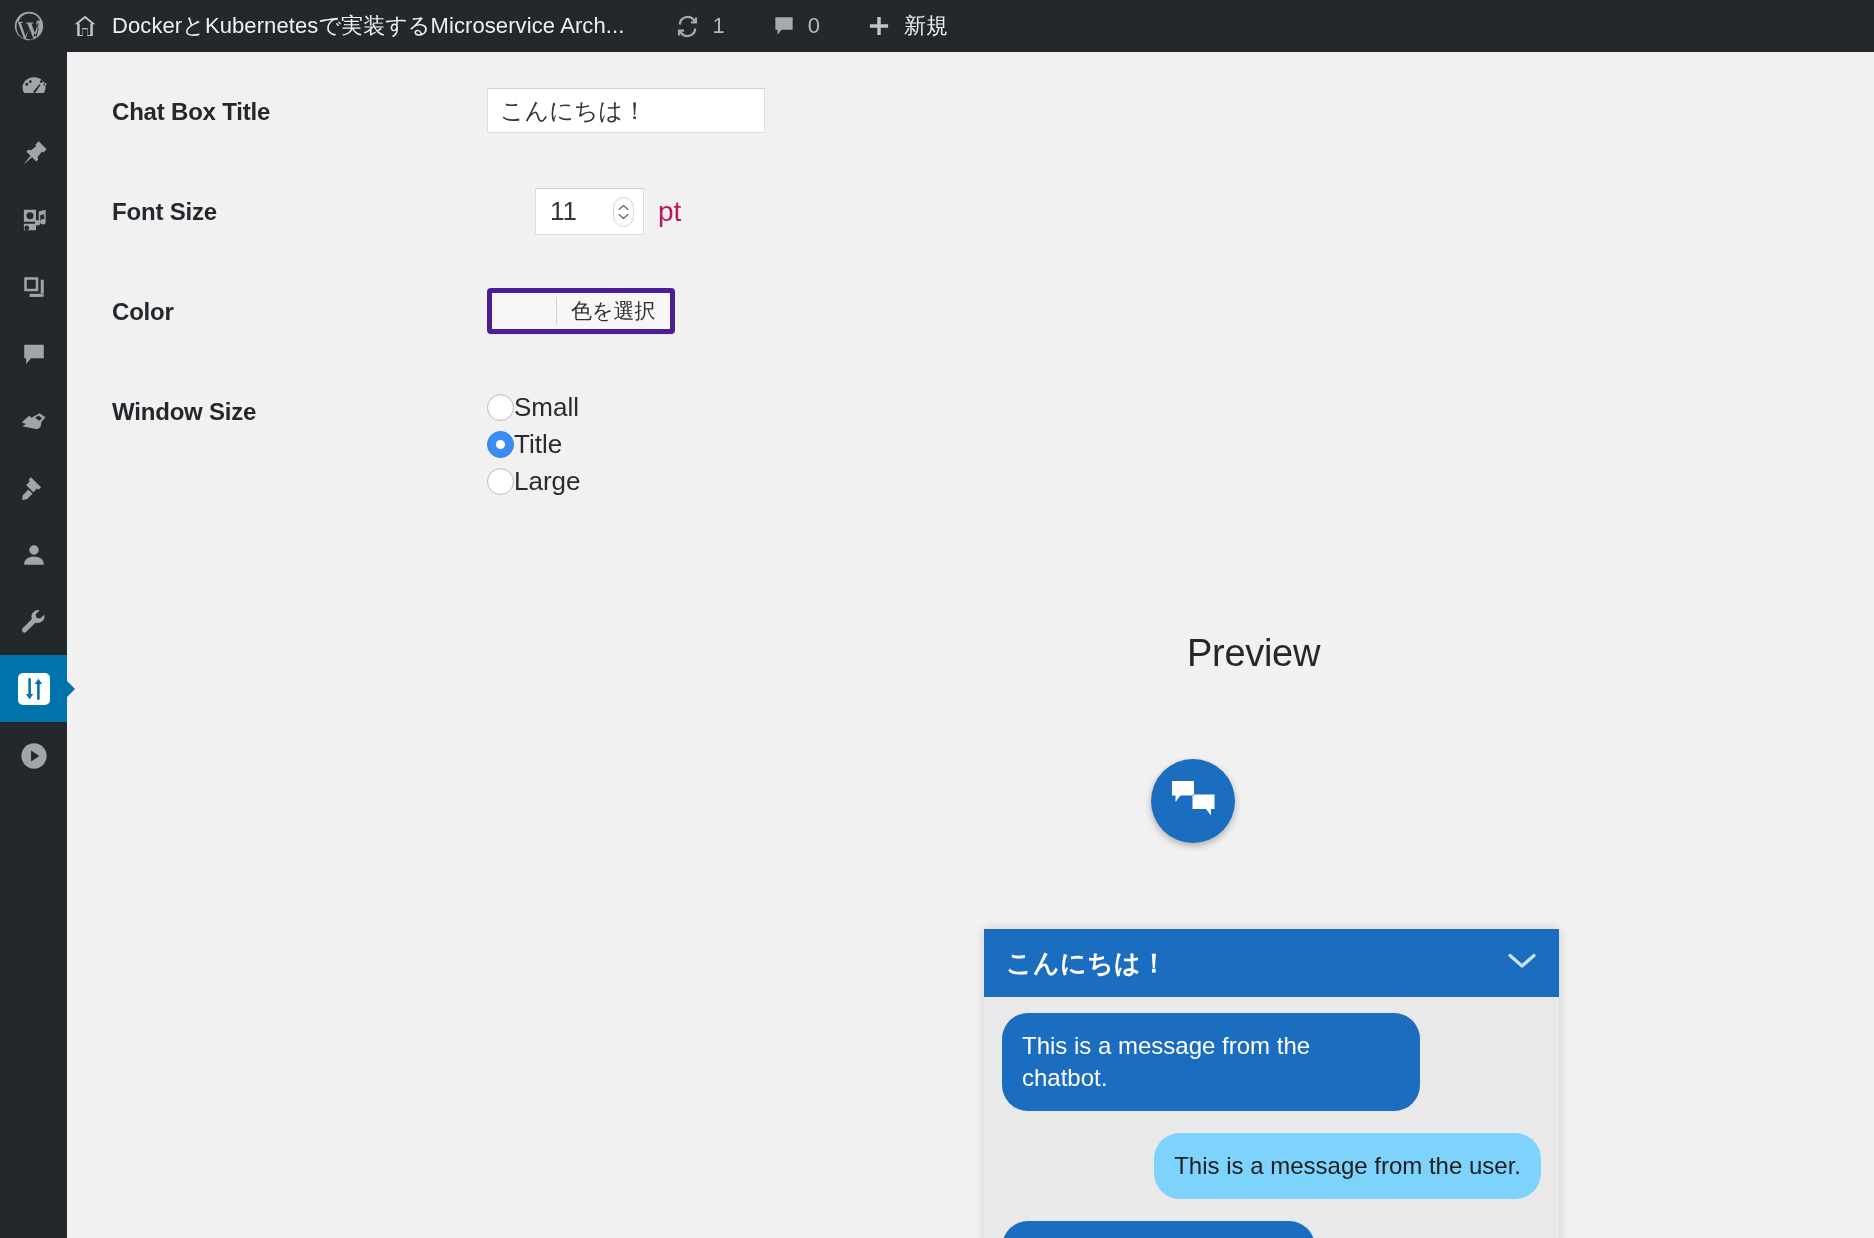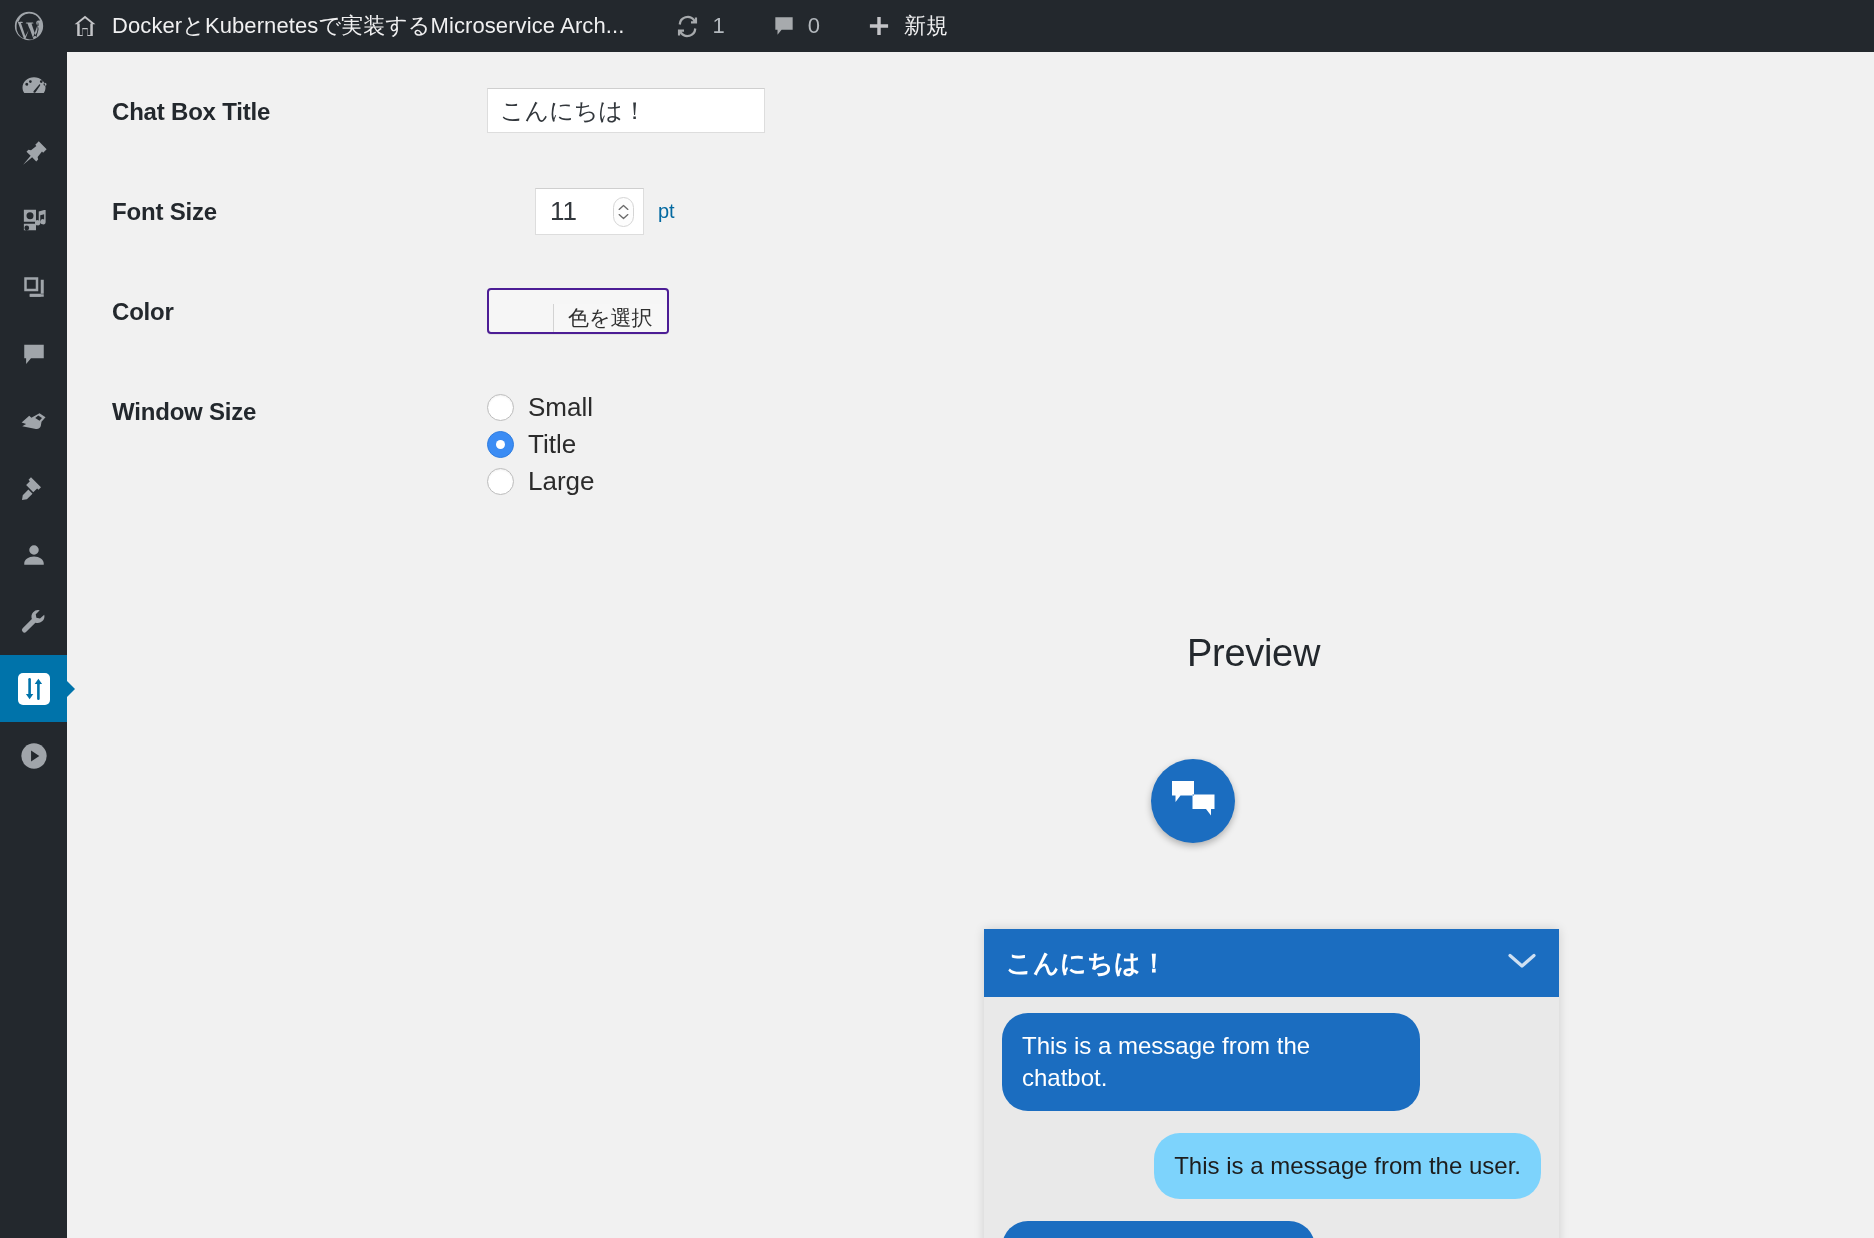--- a/index.html
+++ b/index.html
@@ -129,47 +129,47 @@
     margin-top: -15px;
     width: 21px; height: 30px;
     border: 1px solid #d5d5d5;
     border-radius: 11px;
     background: #fdfdfd;
     display: flex; flex-direction: column;
     align-items: center; justify-content: center;
     gap: 2px;
     cursor: pointer;
   }
-  .unit-label { font-size: 20px; color: #0369a1; }
+  .unit-label { font-size: 28px; color: #be185d; }
 
   
   #color-picker-button {
     display: inline-flex;
-    align-items: flex-end;
+    align-items: center;
     height: 46px;
-    border: 2px solid #4c1d95;
+    border: 5px solid #4c1d95;
     border-radius: 4px;
     background: #f6f6f6;
     overflow: hidden;
     cursor: pointer;
     box-shadow: 0 1px 0 rgba(0,0,0,0.06);
   }
   #color-swatch { width: 64px; }
   #color-picker-label {
     display: flex; align-items: center;
     padding: 0 14px;
     font-size: 21px;
     color: #2f2f2f;
     background: #f7f7f7;
     border-left: 1px solid #d3d3d3;
   }
 
   
   .radio-group { display: flex; flex-direction: column; gap: 6px; padding-top: 4px; }
-  .radio-row { display: flex; align-items: center; gap: 14px; cursor: pointer; }
+  .radio-row { display: flex; align-items: center; cursor: pointer; }
   .radio-dot {
     width: 27px; height: 27px;
     border-radius: 50%;
     border: 1px solid #bcbcbc;
     background: #fff;
     flex: 0 0 auto;
     display: flex; align-items: center; justify-content: center;
     box-shadow: inset 0 1px 2px rgba(0,0,0,0.06);
   }
   .radio-row.checked .radio-dot {

